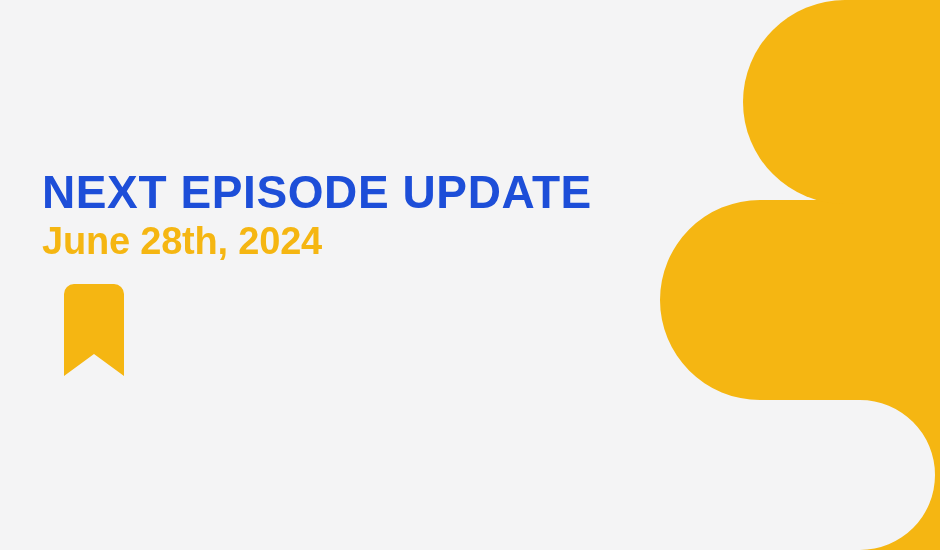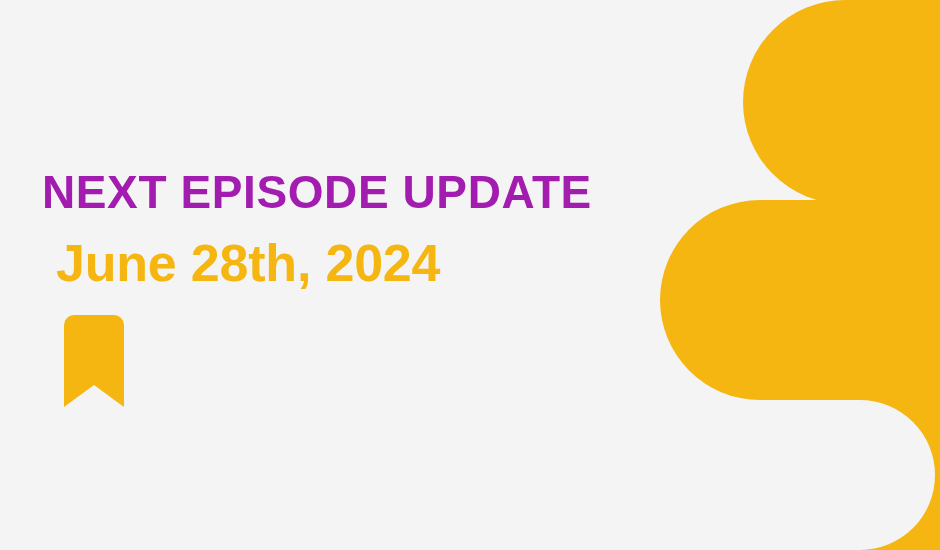--- a/index.html
+++ b/index.html
@@ -35,32 +35,32 @@
   #content {
     position: absolute;
     left: 42px;
     top: 168px;
     width: 640px;
   }
   #headline {
     font-size: 46px;
     font-weight: 700;
     letter-spacing: 0.6px;
-    color: #a21caf;
+    color: #1d4ed8;
     line-height: 1.08;
     margin: 0;
     white-space: nowrap;
   }
   #date-line {
-    font-size: 52px;
+    font-size: 38px;
     font-weight: 700;
     letter-spacing: -0.2px;
     color: #f5b612;
     line-height: 1.22;
-    margin: 14px;
+    margin: 0;
     white-space: nowrap;
   }
   #subtitle-row {
     display: flex;
     align-items: center;
     margin-top: 14px;
   }
   #subtitle {
     font-size: 32px;
     font-weight: 400;

